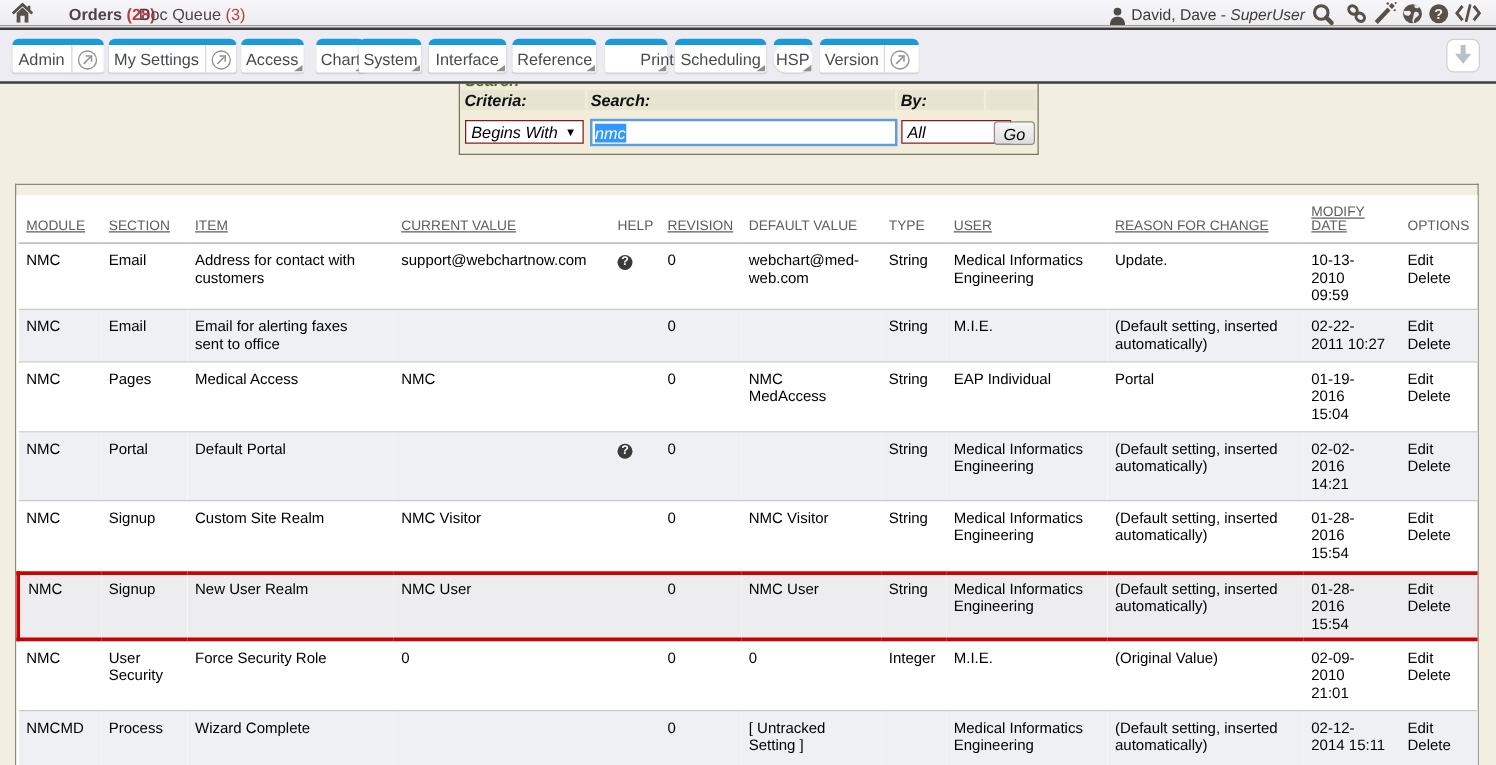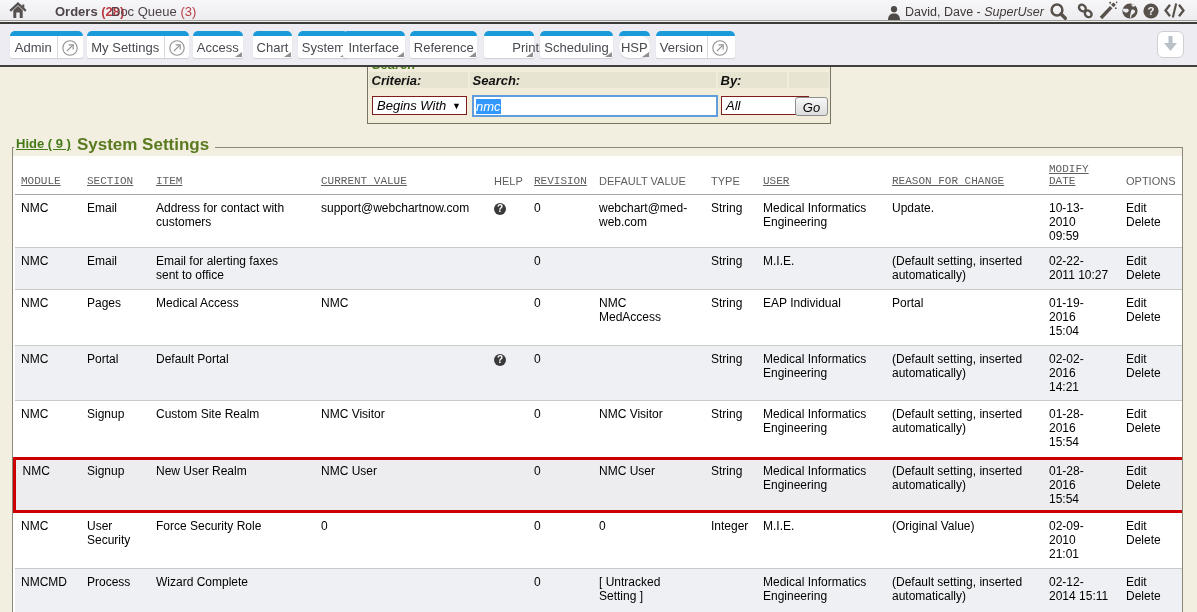--- a/index.html
+++ b/index.html
@@ -88,21 +88,21 @@
 #fsclip { position:absolute; left:0; top:0; width:1169px; height:466px; overflow:hidden; }
 #fslegend {
   position:absolute; left:1px; top:-13px; background:#f2eee0; padding:0 6px 0 2px; white-space:nowrap; line-height:17px; z-index:2;
 }
 #fslegend a { font-size:13px; font-weight:bold; color:#457a19; vertical-align:2px; }
 #fslegend .ttl { font-size:17px; font-weight:bold; color:#5a7a1f; margin-left:6px; }
 
 #tbl { position:absolute; left:0; top:8px; border-collapse:collapse; table-layout:fixed; width:1169px; background:#fff; }
 #tbl td, #tbl th { padding:6px 6px 0 6.5px; vertical-align:top; font-size:12px; line-height:14px; color:#000; text-align:left; overflow:hidden; }
 #tbl thead th { font-size:11px; font-weight:normal; color:#5e5e5e; vertical-align:bottom; padding-bottom:7px; line-height:11px; }
-#tbl thead th u { text-decoration:underline;font-family:Liberation Mono, monospace; }
+#tbl thead th u { text-decoration:underline; }
 #tbl tbody tr { border-top:1px solid #c9c9c9; }
 #tbl tbody tr.alt { background:#eef0f3; }
 #tbl tbody tr.hl { border:3px solid #cc0000; background:#ededf0; }
 #tbl tbody tr.hl td { padding-top:4px; }
 .helpq { display:inline-block; width:12px; height:12px; border-radius:50%; background:#3a3a3a; color:#fff; font-size:10px; font-weight:bold; text-align:center; line-height:12.5px; }
 </style>
 </head>
 <body>
 
 <div id="topbar">
@@ -180,21 +180,21 @@
 <div class="tab" style="left:193px;width:49.5px;">
       <div class="blue"></div>
       <span class="lbl">Access</span>
       <div class="tri"></div>
     </div>
 <div class="tab" style="left:253px;width:39px;">
       <div class="blue"></div>
       <span class="lbl">Chart</span>
       <div class="tri"></div>
     </div>
-<div class="tab" style="left:287.4px;width:50px;margin-left:11px;">
+<div class="tab" style="left:287.4px;width:50px;">
       <div class="blue"></div>
       <span class="lbl">System</span>
       <div class="tri"></div>
     </div>
 <div class="tab" style="left:342.6px;width:62.3px;">
       <div class="blue"></div>
       <span class="lbl">Interface</span>
       <div class="tri"></div>
     </div>
 <div class="tab" style="left:410.1px;width:67.4px;">
@@ -245,21 +245,20 @@
   </div>
   <div id="ctrls">
     <div class="sel" style="left:2px; width:95px;">Begins With<span class="arr">▼</span></div>
     <div id="searchbox" style="left:102px; width:246px;"><span class="hl">nmc</span></div>
     <div class="sel" style="left:351px; width:88px;">All<span class="arr">▼</span></div>
     <div id="gobtn" style="left:425px;">Go</div>
   </div>
 </div>
 
 <div id="fs">
-  <div id="fslegend"><a><u>Hide ( 9 )</u></a><span class="ttl">System Settings</span></div>
   <div id="fsclip">
   <table id="tbl">
     <colgroup>
       <col style="width:66px">
           <col style="width:69px">
           <col style="width:165px">
           <col style="width:173px">
       <col style="width:40px">
           <col style="width:65px">
           <col style="width:112px">

